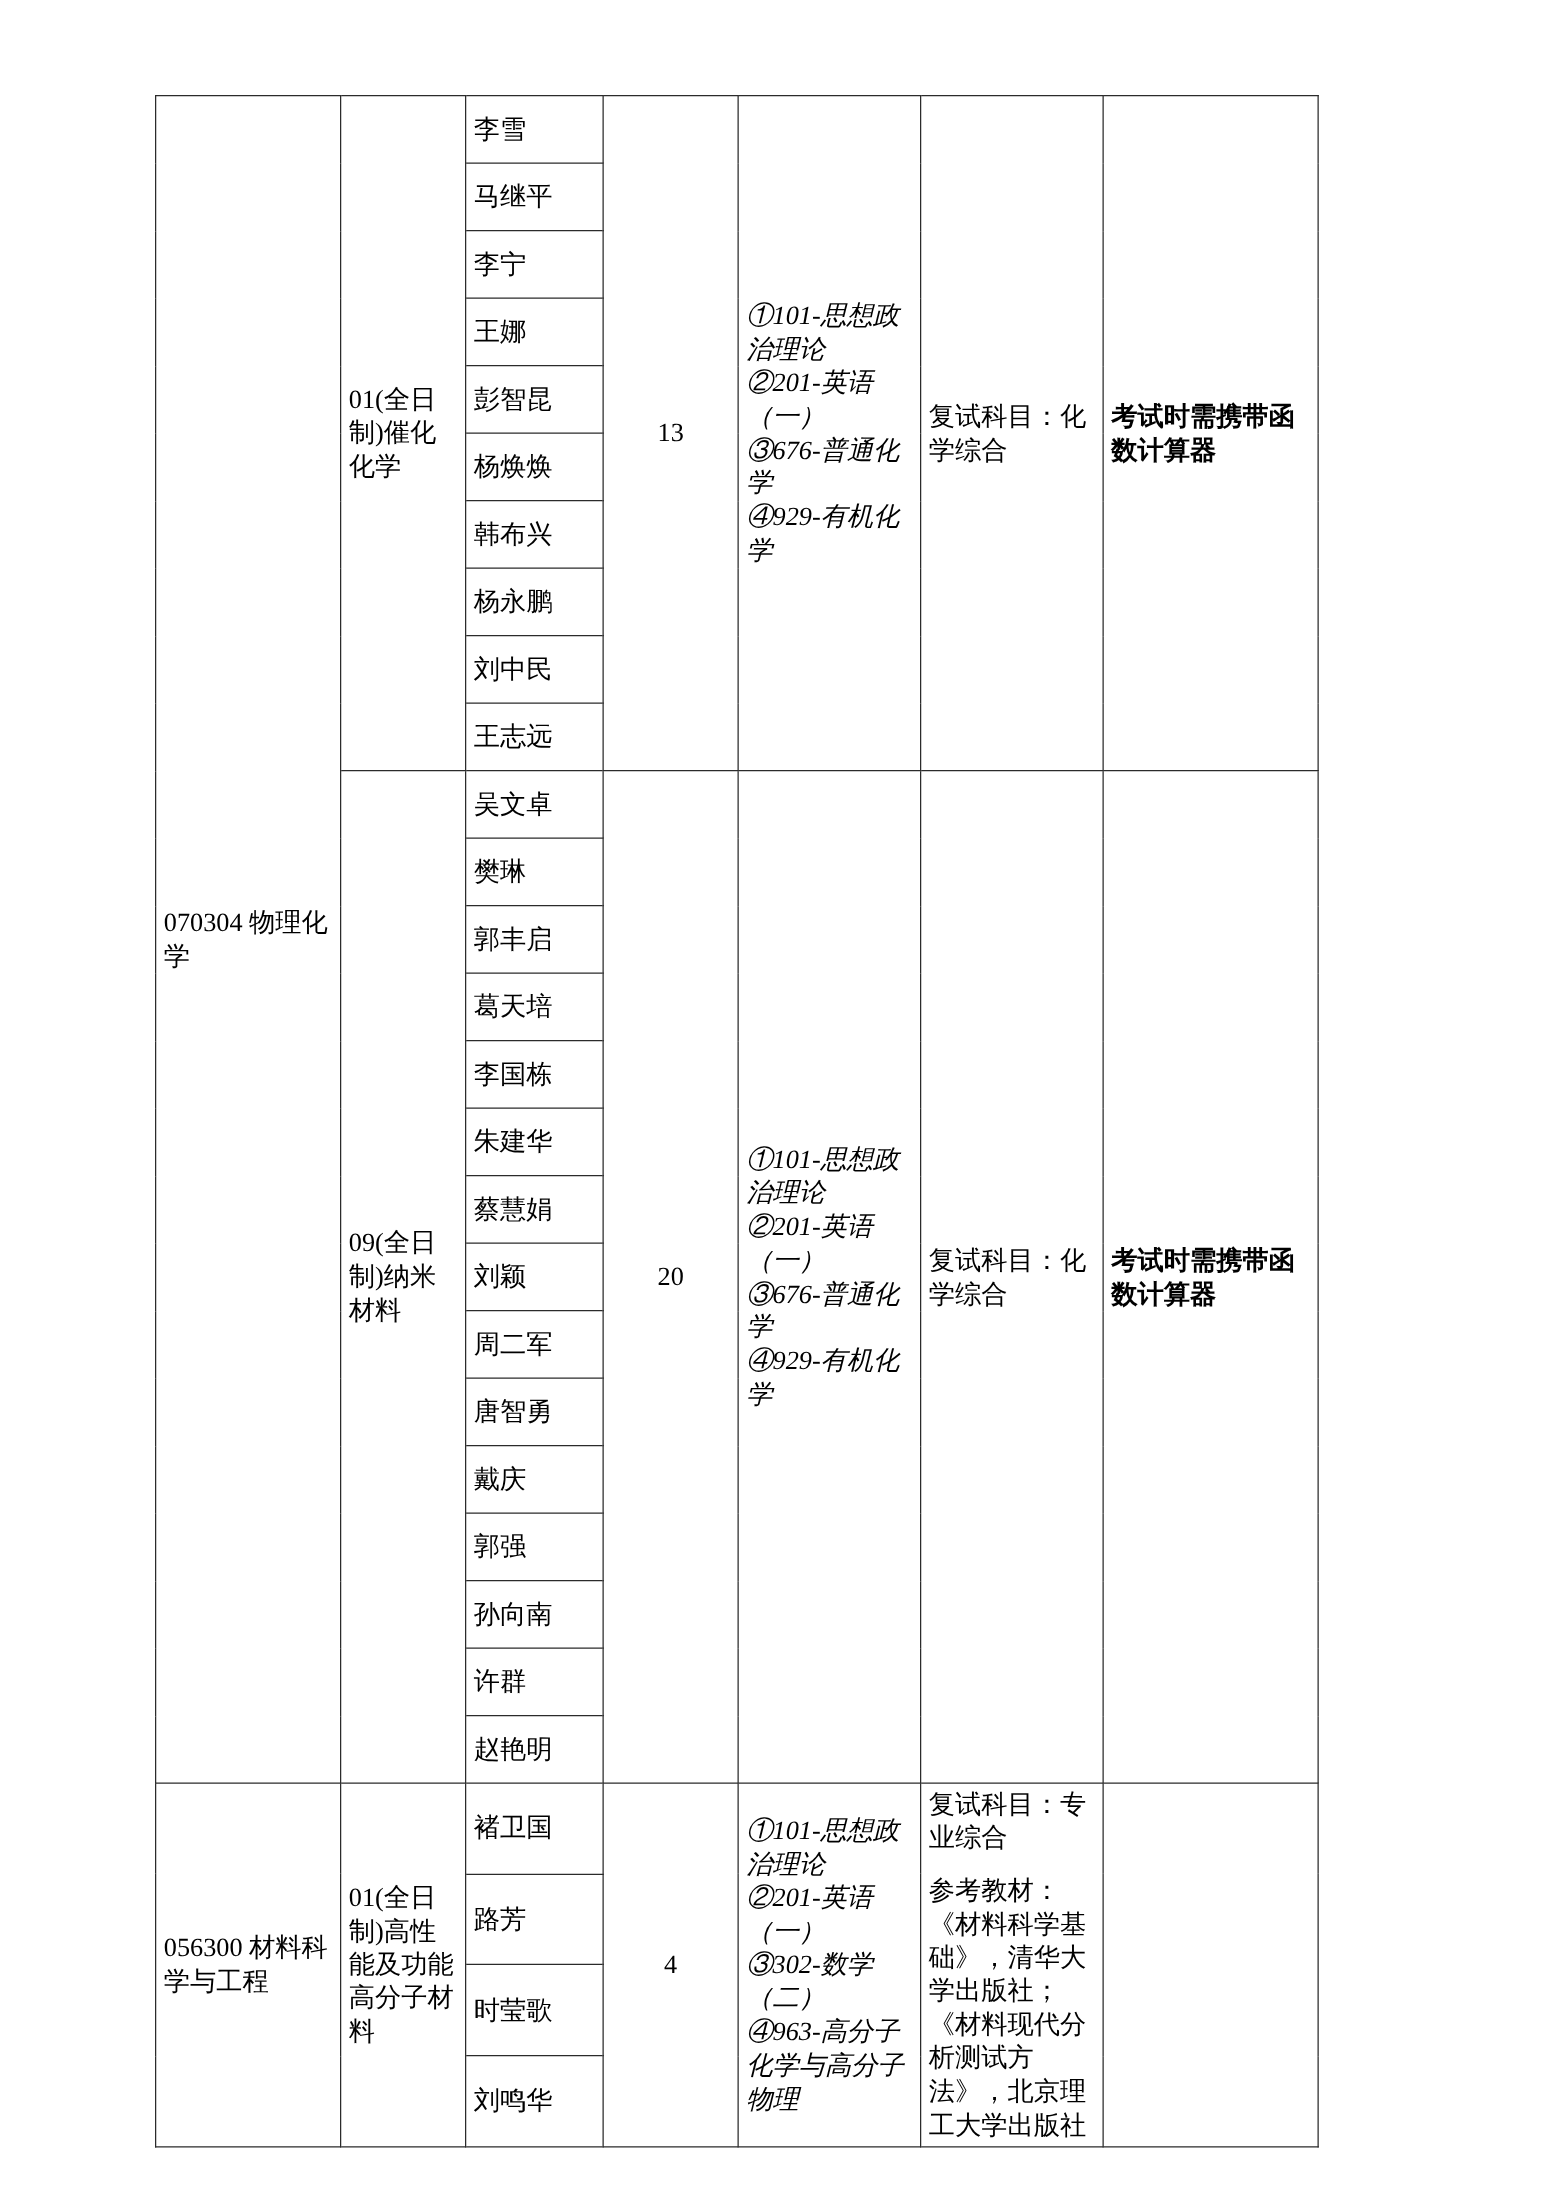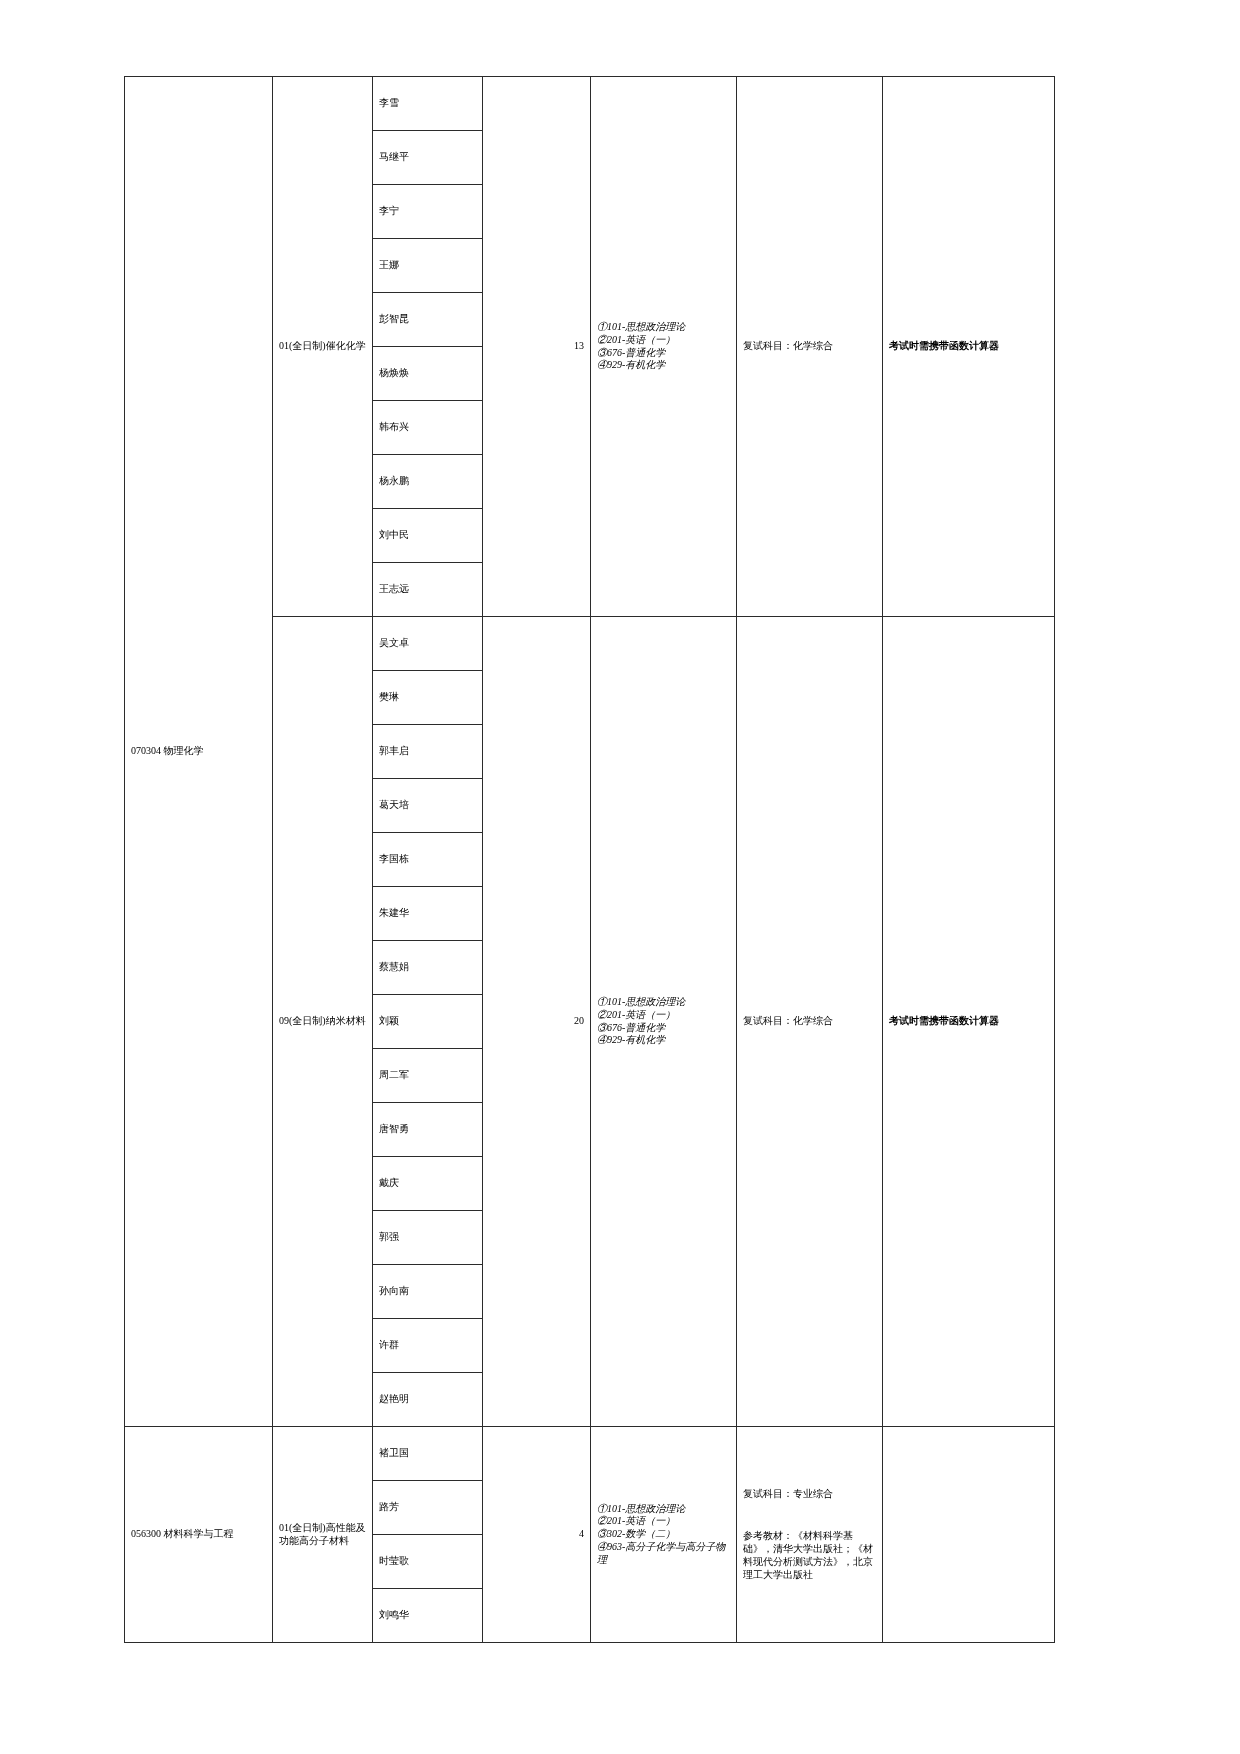--- a/index.html
+++ b/index.html
@@ -27,21 +27,21 @@
     left: 124px;
     top: 76px;
     width: 930px;
     border-collapse: collapse;
     table-layout: fixed;
   }
   table.adm td {
     border: 1.6px solid #2b2b2b;
     vertical-align: middle;
     padding: 3px 6px;
-    font-size: 10px;
+    font-size: 21px;
     line-height: 1.28;
     font-family: "Liberation Serif", "DejaVu Serif", serif;
     word-break: break-all;
   }
   
   col.c-major   { width: 148px; }
   col.c-dir     { width: 100px; }
   col.c-name    { width: 110px; }
   col.c-num     { width: 108px; }
   col.c-subj    { width: 146px; }
@@ -62,21 +62,21 @@
     padding-left: 5px;
     padding-right: 2px;
   }
   td.name {
     height: 47px;
     font-size: 17px;
     padding-left: 9px;
     vertical-align: middle;
   }
   td.num {
-    text-align: right;
+    text-align: center;
     vertical-align: middle;
     font-size: 18px;
   }
   td.subj {
     vertical-align: middle;
     font-size: 15.5px;
     line-height: 1.30;
     padding-left: 7px;
     padding-right: 3px;
     font-style: italic;
@@ -93,21 +93,21 @@
     font-size: 15.5px;
     line-height: 1.30;
     padding-left: 7px;
     padding-right: 4px;
     font-weight: bold;
   }
   td.subj p, td.retest p, td.note p, td.dir p, td.major p {
     margin: 0;
   }
   td.retest p.gap {
-    margin-top: 30px;
+    margin-top: 15px;
     font-family: Liberation Serif, serif;
   }
 </style>
 </head>
 <body>
 
 <div class="page">
 
   <table class="adm">
     <colgroup>

